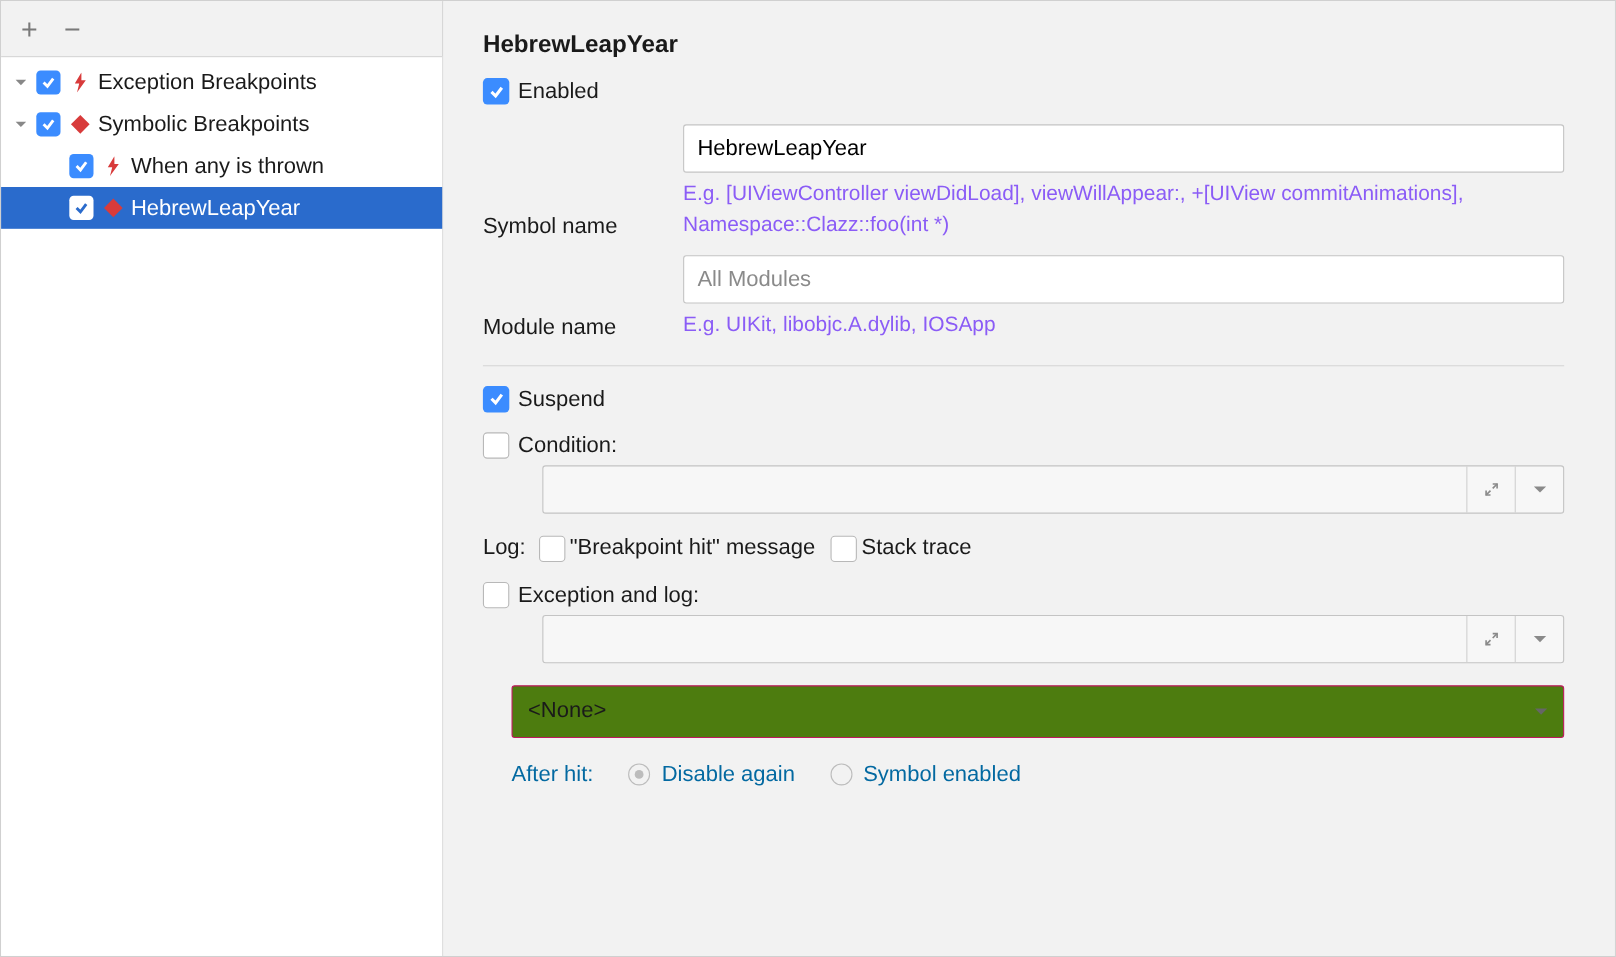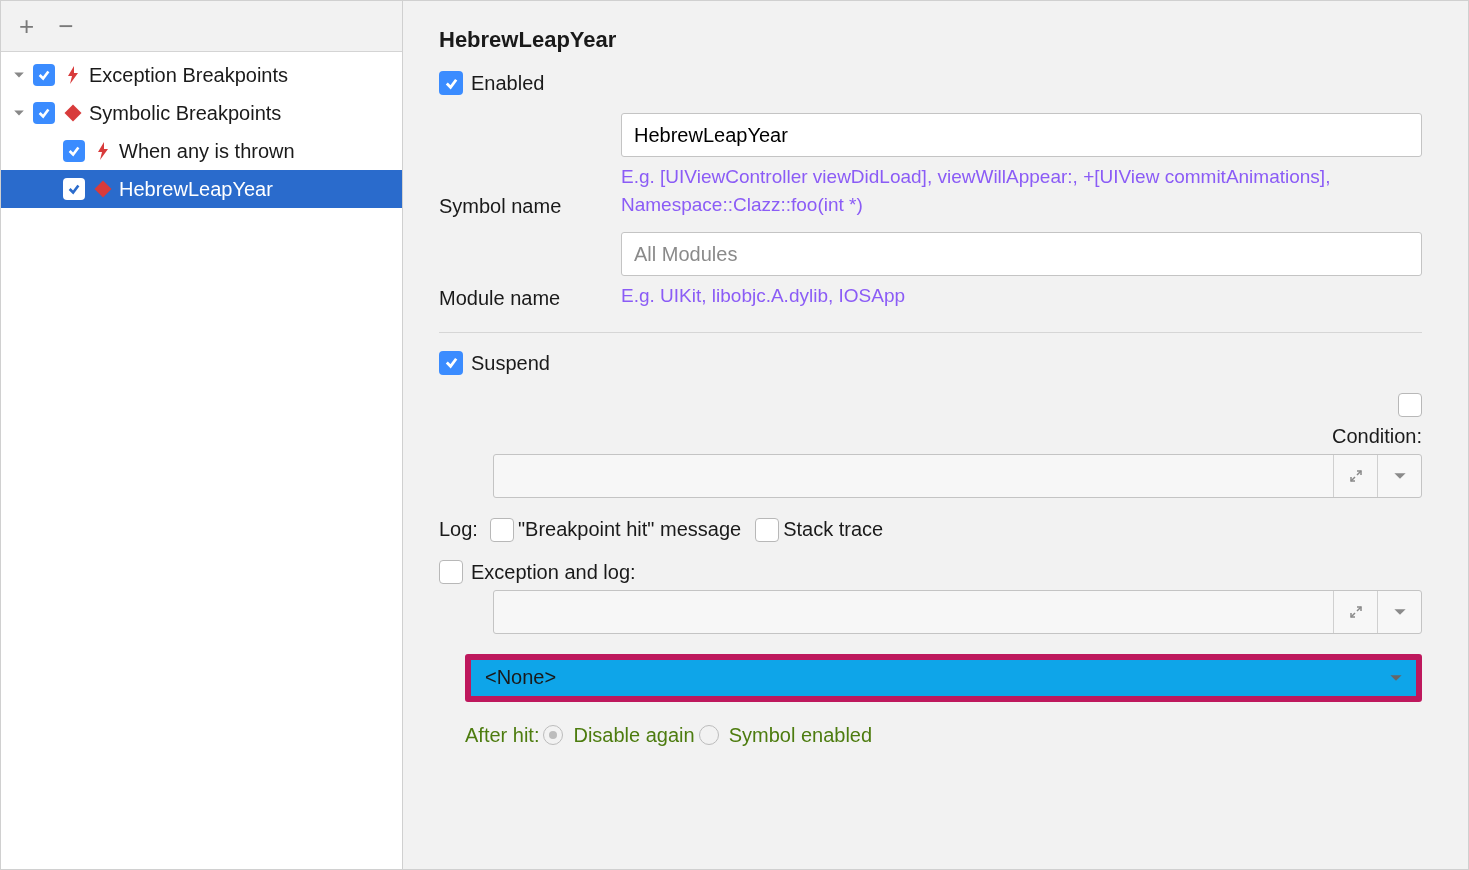--- a/index.html
+++ b/index.html
@@ -199,46 +199,46 @@
   margin-bottom: 18px;
 }
 .log-label { font-size: 20px; margin-right: 8px; }
 .section-label {
   font-size: 20px;
   margin-bottom: 12px;
 }
 .dropdown {
   display: flex;
   align-items: center;
-  border: 6px solid #be185d;
+  border: 1px solid #be185d;
   border-radius: 3px;
-  background: #0ea5e9;
+  background: #4d7c0f;
   height: 48px;
   margin-left: 26px;
   margin-bottom: 22px;
 }
 .dropdown-text {
   flex: 1;
   padding: 0 14px;
   font-size: 20px;
 }
 .dropdown-caret {
   width: 40px;
   display: flex;
   align-items: center;
   justify-content: center;
   color: #666;
 }
 .dropdown-caret svg { width: 14px; height: 14px; }
 .after-hit {
   display: flex;
   align-items: flex-end;
-  gap: 4px;
+  gap: 32px;
   padding-left: 26px;
-  color: #4d7c0f;
+  color: #0369a1;
   font-size: 20px;
 }
 .radio {
   display: inline-flex;
   align-items: center;
   gap: 10px;
 }
 .radio .circle {
   width: 20px; height: 20px;
   border-radius: 50%;
@@ -356,21 +356,21 @@
 
     <div class="checkbox-row">
       <span class="cbx checked">
         <svg viewBox="0 0 16 16">
             <path d="M3 8 L7 12 L13 4"></path>
           </svg>
       </span>
       <span>Suspend</span>
     </div>
 
-    <div class="checkbox-row" style="margin-bottom:4px;flex-direction:column;">
+    <div class="checkbox-row" style="margin-bottom:4px;">
       <span class="cbx unchecked"></span>
       <span>Condition:</span>
     </div>
     <div class="expr-box">
       <div class="expr-input"></div>
       <div class="expr-btn">
         <svg viewBox="0 0 14 14">
             <path d="M2 8 L2 12 L6 12 M12 6 L12 2 L8 2" stroke="currentColor" stroke-width="1.5" fill="none"></path>
             <path d="M2 12 L6 8 M12 2 L8 6" stroke="currentColor" stroke-width="1.5"></path>
           </svg>

